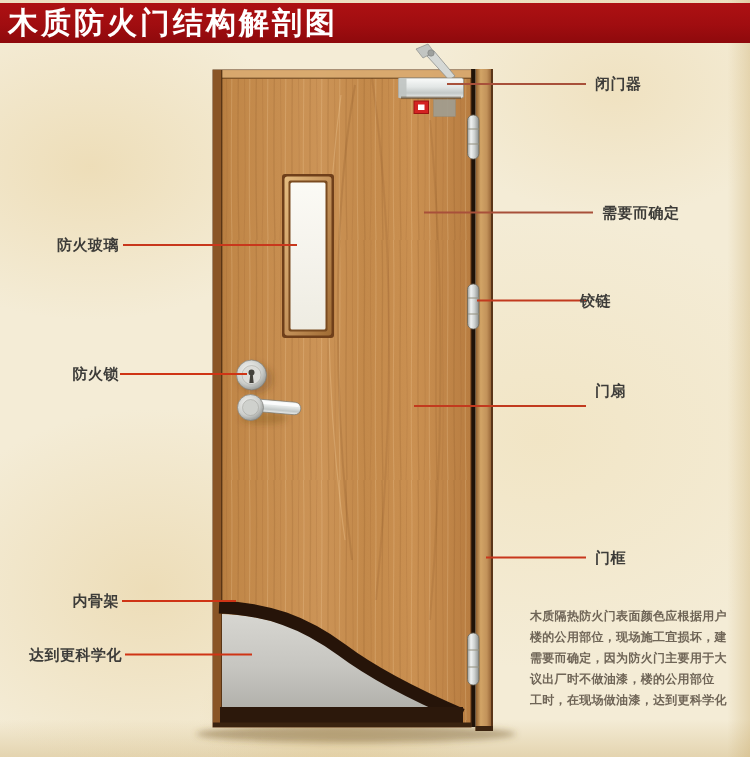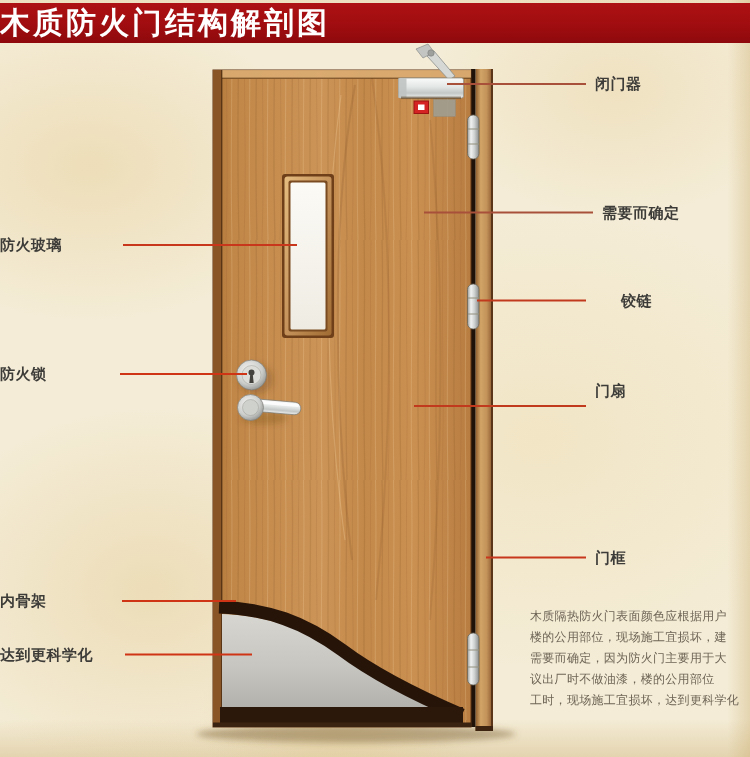--- a/index.html
+++ b/index.html
@@ -19,31 +19,31 @@
       linear-gradient(180deg, rgba(214,186,126,0.25) 0%, transparent 4%, transparent 95%, rgba(198,168,104,0.35) 100%),
       linear-gradient(90deg, transparent 97%, rgba(198,168,104,0.35) 100%);
   }
   .title-bar{
     position:absolute;left:0;top:3px;width:750px;height:40px;
     background:linear-gradient(180deg,#ad1113 0%,#a00d10 55%,#8e090c 100%);
     display:flex;align-items:center;
   }
   .title-bar .title{
     color:#ffffff;font-size:30px;font-weight:bold;letter-spacing:3px;
-    padding-left:0;line-height:40px;white-space:nowrap;
+    padding-left:8px;line-height:40px;white-space:nowrap;
   }
   .diagram{position:absolute;left:0;top:0;}
   .callout-label{
     position:absolute;font-size:15px;font-weight:600;color:#3d3c39;
     letter-spacing:0.5px;line-height:18px;white-space:nowrap;
   }
-  .callout-label.left{left:0;width:119px;}
+  .callout-label.left{left:0;width:119px;text-align:right;}
   .desc{
     position:absolute;left:530px;top:606px;width:205px;
-    font-size:12px;line-height:21px;color:#6f6557;font-weight:400;
+    font-size:12px;line-height:21px;color:#6f6557;font-weight:700;
     letter-spacing:0.3px;
   }
   .desc div{white-space:nowrap;}
 </style>
 </head>
 <body>
 
 <div class="canvas">
   <div class="paper"></div>
 
@@ -200,29 +200,29 @@
     <line x1="414" y1="406" x2="586" y2="406" stroke="#c23a1e" stroke-width="2"></line>
     <line x1="486" y1="557.5" x2="586" y2="557.5" stroke="#c8371c" stroke-width="2.2"></line>
     <line x1="123" y1="245" x2="297" y2="245" stroke="#c8371c" stroke-width="2"></line>
     <line x1="120" y1="374" x2="247" y2="374" stroke="#cf3415" stroke-width="2"></line>
     <line x1="122" y1="601" x2="236" y2="601" stroke="#cf3415" stroke-width="2"></line>
     <line x1="125" y1="654.5" x2="252" y2="654.5" stroke="#cf3415" stroke-width="2"></line>
   </svg>
 
   <div class="callout-label" style="left:595px;top:75px">闭门器</div>
   <div class="callout-label" style="left:602px;top:204px">需要而确定</div>
-  <div class="callout-label" style="left:621px;top:292px">铰链</div>
+  <div class="callout-label" style="left:580px;top:292px">铰链</div>
   <div class="callout-label" style="left:595px;top:382px">门扇</div>
   <div class="callout-label" style="left:595px;top:549px">门框</div>
 
   <div class="callout-label left" style="top:236px">防火玻璃</div>
   <div class="callout-label left" style="top:365px">防火锁</div>
   <div class="callout-label left" style="top:592px">内骨架</div>
   <div class="callout-label left" style="top:646px;width:122px">达到更科学化</div>
 
   <div class="desc">
     <div>木质隔热防火门表面颜色应根据用户</div>
     <div>楼的公用部位，现场施工宜损坏，建</div>
     <div>需要而确定，因为防火门主要用于大</div>
     <div>议出厂时不做油漆，楼的公用部位</div>
-    <div>工时，现场施工宜损坏，达到更科学化</div>
+    <div>工时，在现场做油漆，达到更科学化</div>
   </div>
 </div>
 
 </body></html>

